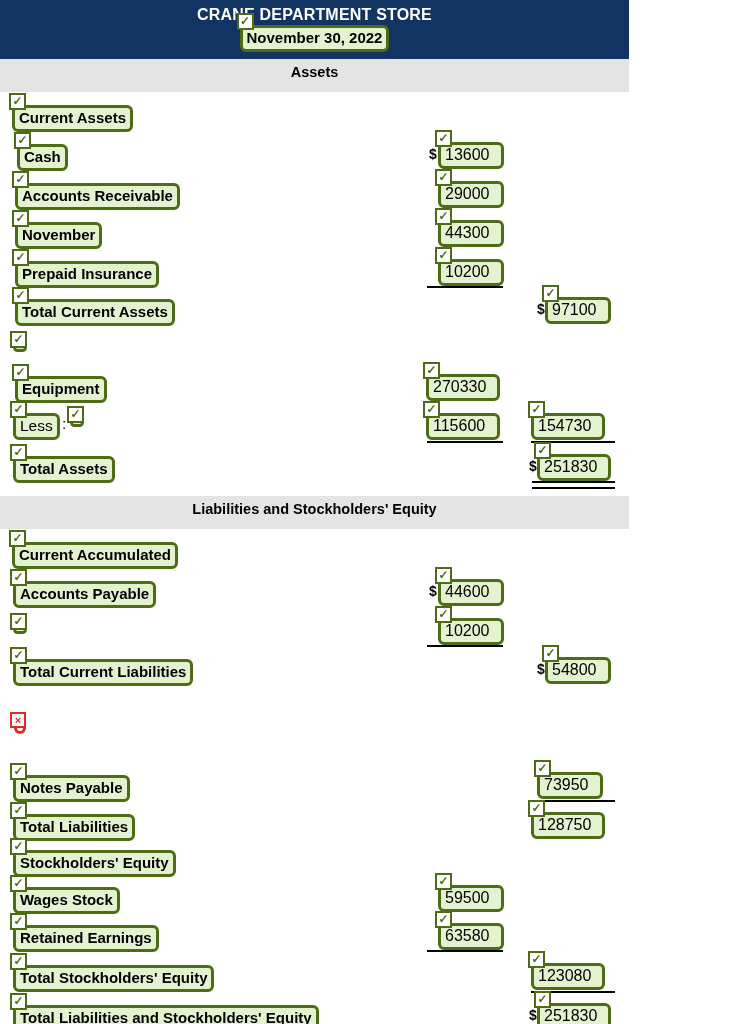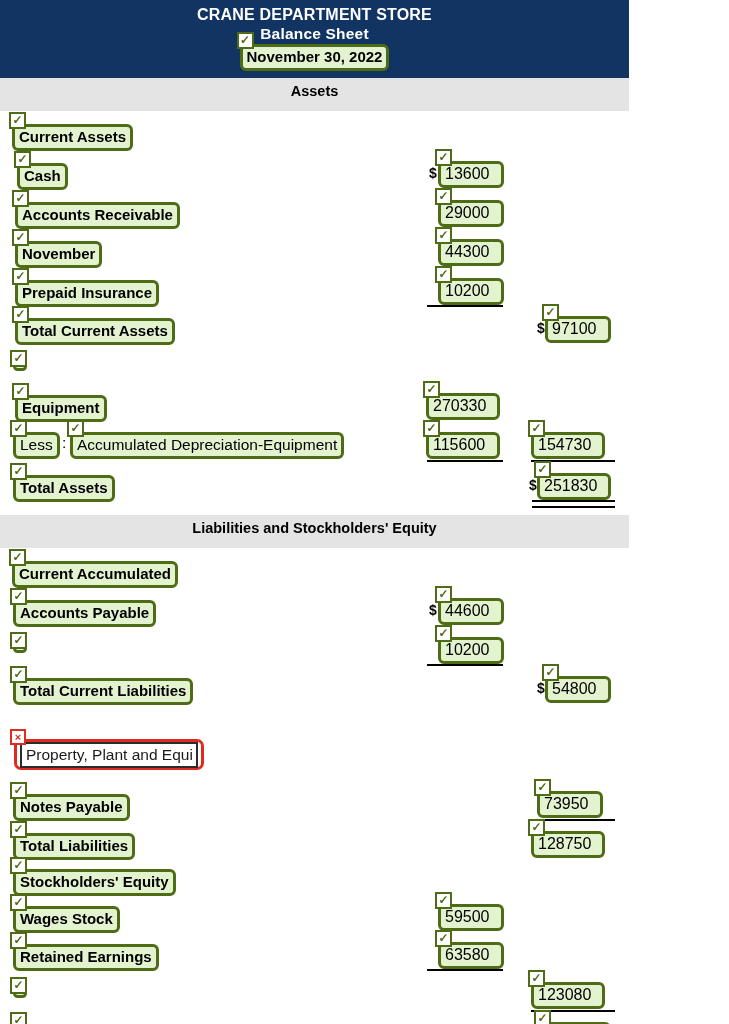--- a/index.html
+++ b/index.html
@@ -153,21 +153,20 @@
     box-sizing: content-box;
   }
 
   .abs { position: absolute; }
 </style>
 </head>
 <body>
 
 <div class="hdr-band">
   <div class="hdr-line co">CRANE DEPARTMENT STORE</div>
-  <div class="hdr-line">Balance Sheet</div>
   <div class="hdr-date-wrap">
     <span class="fld">
       <span class="badge">✓</span>
       <span>November 30, 2022</span>
     </span>
   </div>
 </div>
 
 <div class="sect-band">Assets</div>
 
@@ -271,21 +270,20 @@
   <div class="abs" style="left:13px; top:321px;">
     <span class="fld plain">
       <span class="badge">✓</span>
       <span>Less</span>
     </span>
   </div>
   <div class="abs" style="left:62px; top:323px; font-size:15.5px;">:</div>
   <div class="abs" style="left:70px; top:321px;">
     <span class="fld plain">
       <span class="badge">✓</span>
-      <span>Accumulated Depreciation-Equipment</span>
     </span>
   </div>
   <div class="abs" style="left:426px; top:321px;">
     <span class="fld num w7">
       <span class="badge">✓</span>
       <span>115600</span>
     </span>
   </div>
   <div class="abs" style="left:531px; top:321px;">
     <span class="fld num w7">
@@ -363,21 +361,20 @@
   <div class="abs" style="left:545px; top:128px;">
     <span class="fld num">
       <span class="badge">✓</span>
       <span>54800</span>
     </span>
   </div>
 
   <div class="abs" style="left:14px; top:191px;">
     <span class="fld-err">
       <span class="badge-err">×</span>
-      <span class="inner">Property, Plant and Equi</span>
     </span>
   </div>
 
   <div class="abs" style="left:13px; top:246px;">
     <span class="fld">
       <span class="badge">✓</span>
       <span>Notes Payable</span>
     </span>
   </div>
   <div class="abs" style="left:537px; top:243px;">
@@ -433,20 +430,21 @@
       <span class="badge">✓</span>
       <span>63580</span>
     </span>
   </div>
 
   <div class="rule abs" style="left:427px; top:421px; width:76px;"></div>
 
   <div class="abs" style="left:13px; top:436px;">
     <span class="fld">
       <span class="badge">✓</span>
+      <span>Total Stockholders' Equity</span>
     </span>
   </div>
   <div class="abs" style="left:531px; top:434px;">
     <span class="fld num w7">
       <span class="badge">✓</span>
       <span>123080</span>
     </span>
   </div>
 
   <div class="rule abs" style="left:531px; top:462px; width:84px;"></div>

